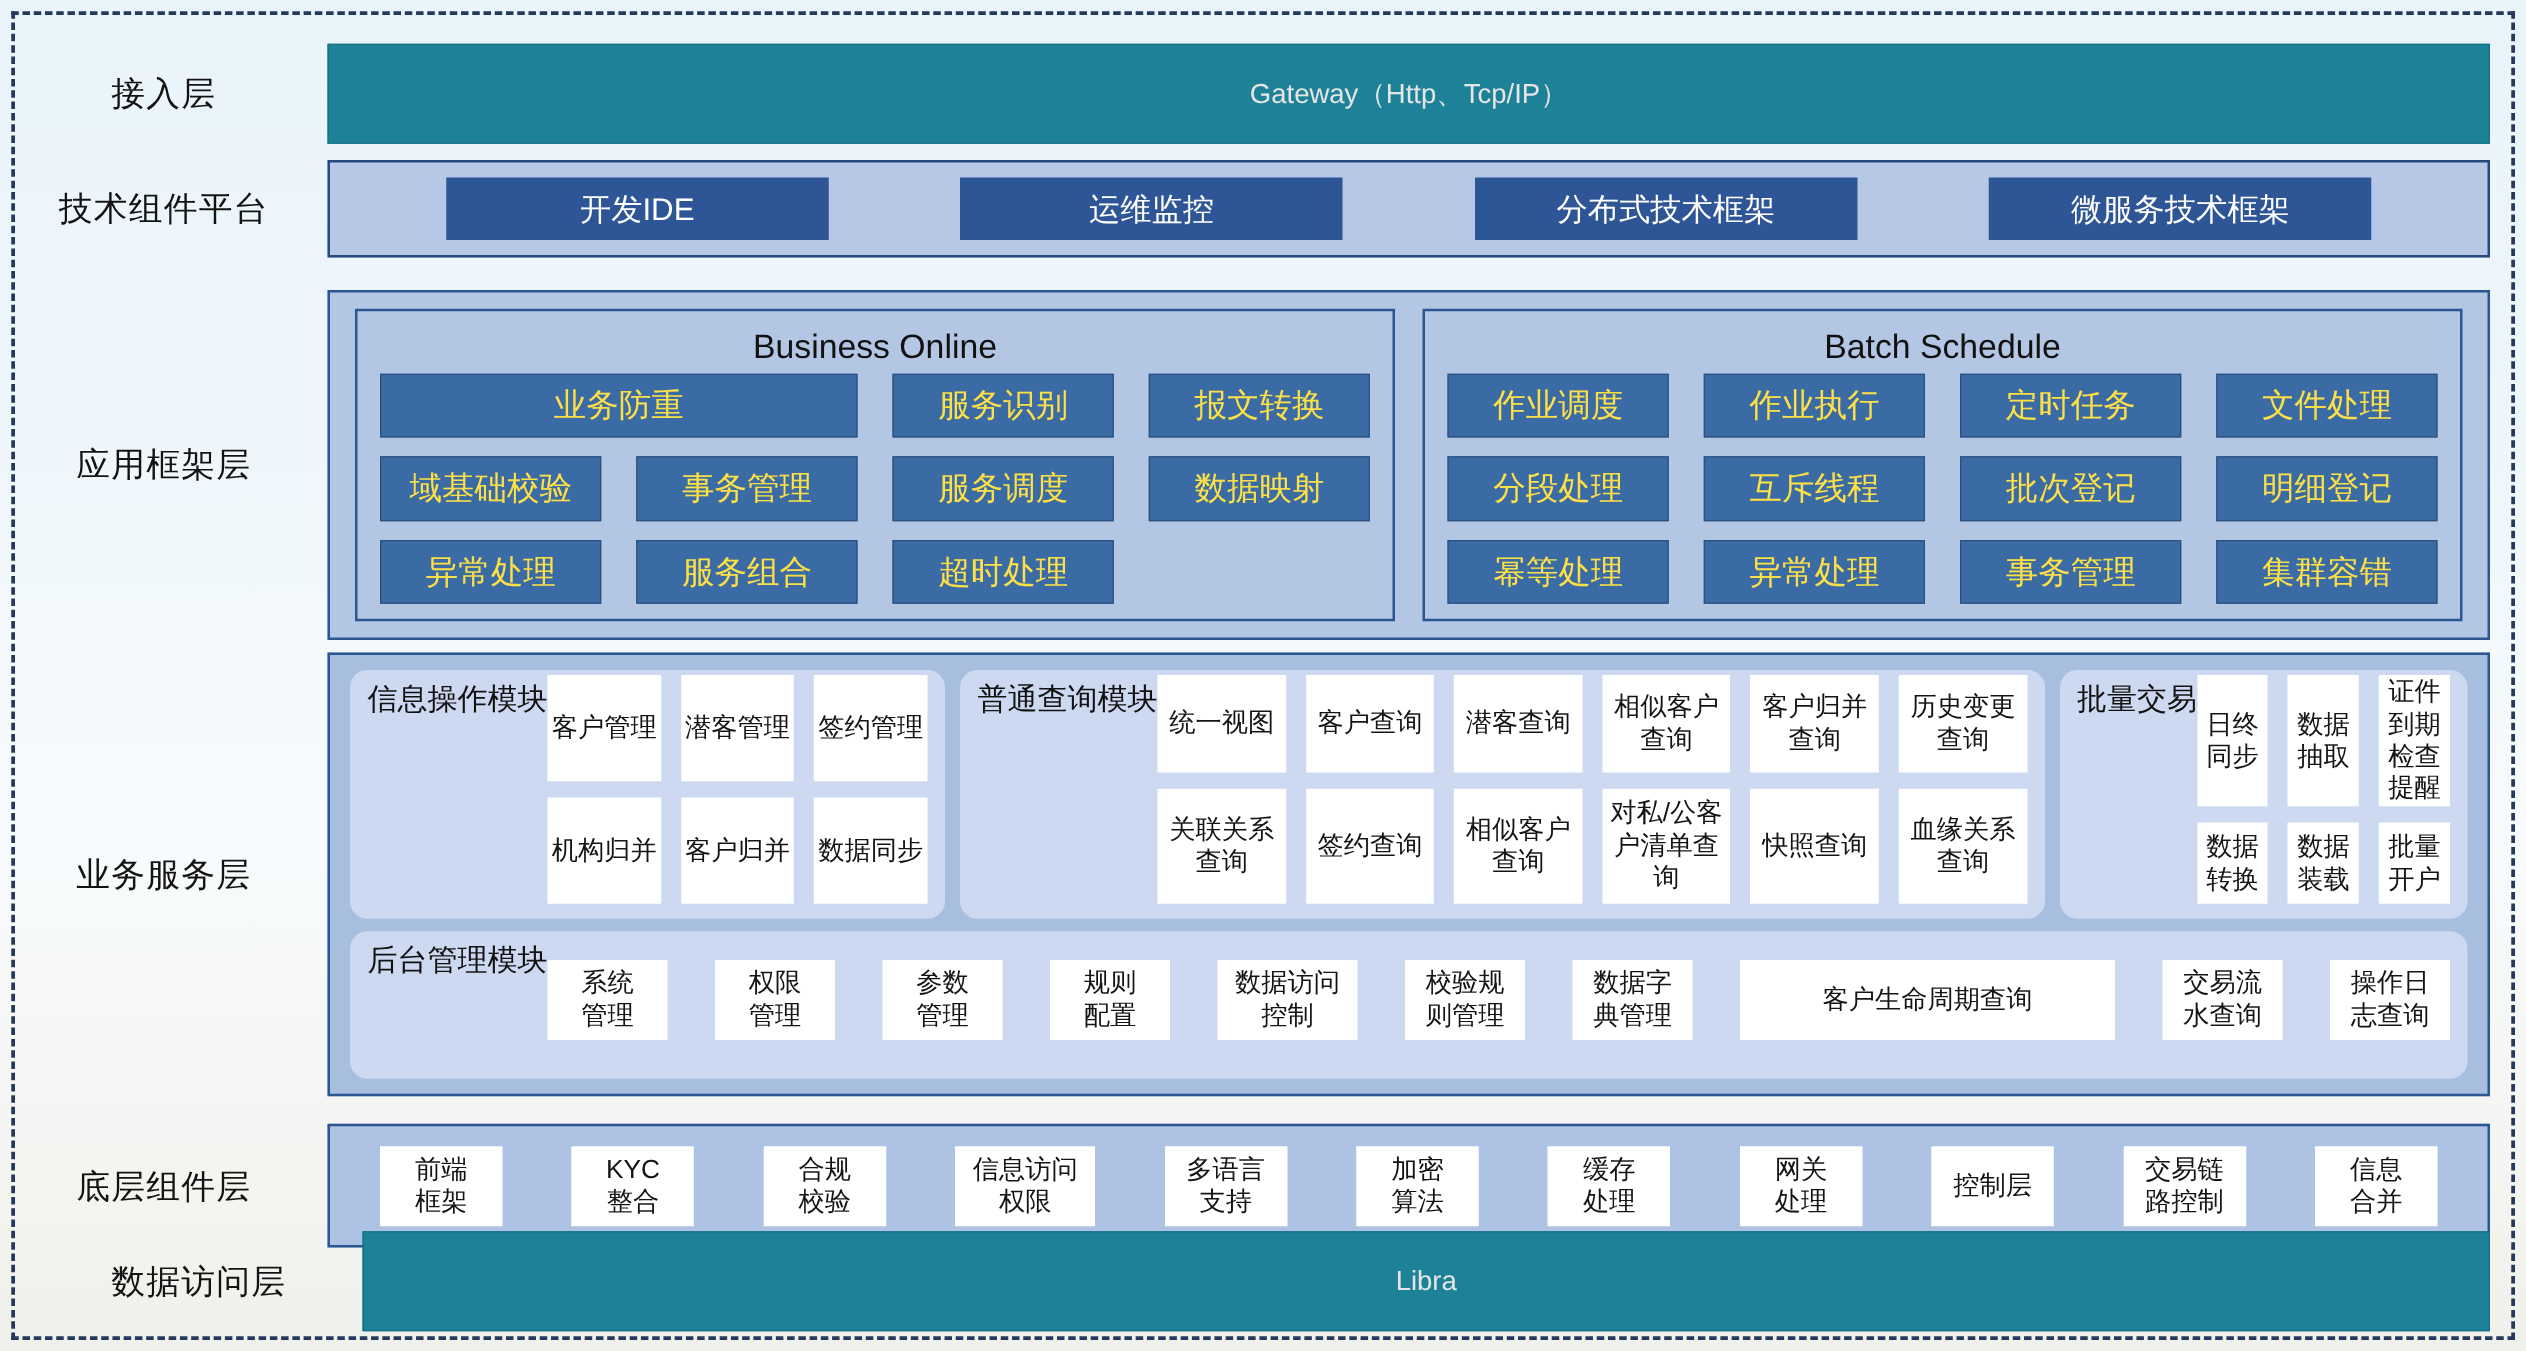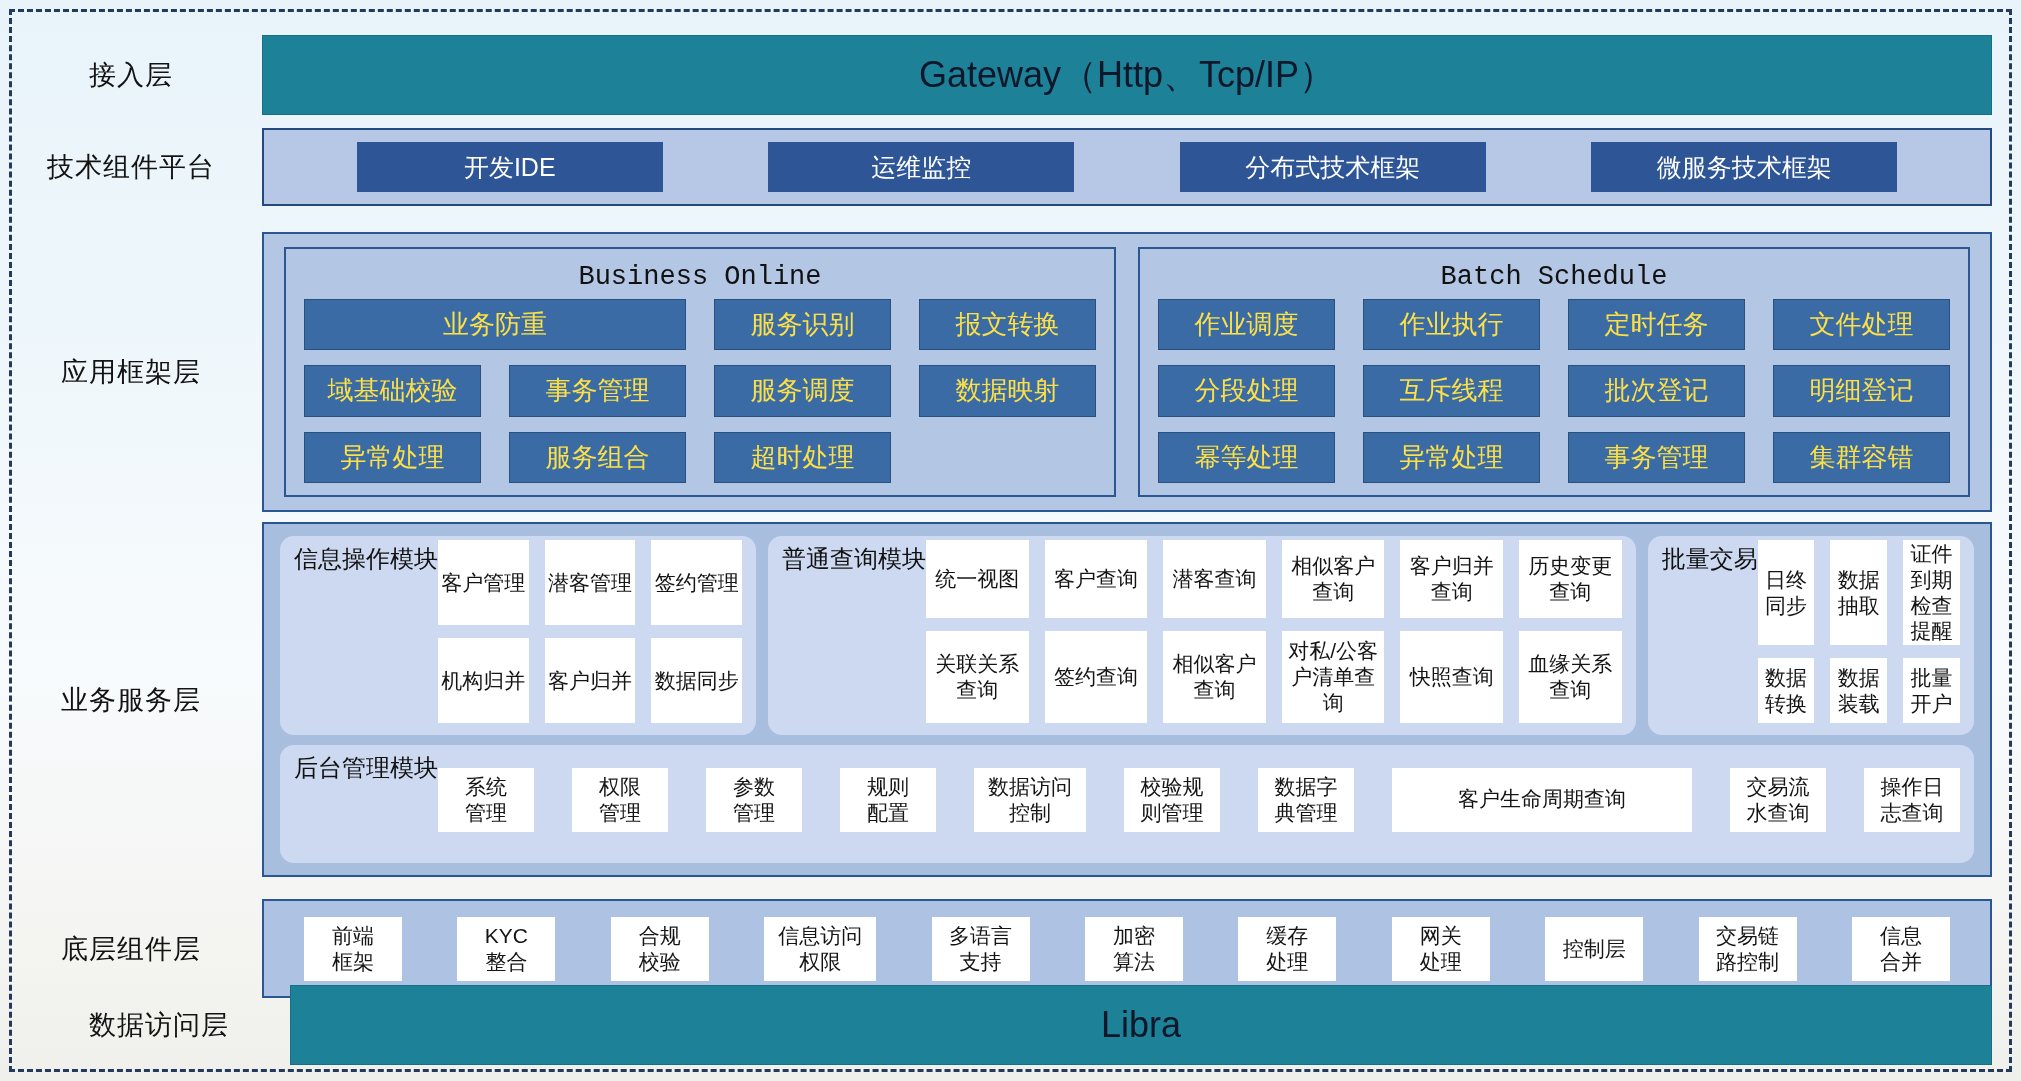--- a/index.html
+++ b/index.html
@@ -19,40 +19,40 @@
   .label-col {
     width: 262px; flex: 0 0 262px; display: flex; align-items: center; justify-content: center;
     font-size: 27px; color: #131313; letter-spacing: 1px; white-space: nowrap;
   }
   .content-col { flex: 1; display: flex; }
 
   
   .teal-bar {
     flex: 1; display: flex; align-items: center; justify-content: center;
     background: #1d8298; border: 1px solid #157084;
-    color: #0f172a; font-size: 36px;
+    color: #e5e5e5; font-size: 22px;
   }
 
   
   .row-access { top: 35px; height: 80px; }
   .row-tech { top: 128px; height: 78px; }
   .tech-container {
     flex: 1; background: #b6c8e6; border: 2px solid #24497e;
     display: flex; align-items: center; justify-content: space-around; padding: 0 40px;
   }
   .tech-btn {
     width: 306px; height: 50px; background: #2e5596; color: #fff;
     display: flex; align-items: center; justify-content: center; font-size: 25px;
   }
 
   
   .row-appfw { top: 232px; height: 280px; }
   .appfw-container {
     flex: 1; background: #b3c6e4; border: 2px solid #2a5692;
-    display: flex; gap: 22px; padding: 13px 20px; font-family: Liberation Mono, monospace;
+    display: flex; gap: 22px; padding: 13px 20px;
   }
   .fw-panel {
     flex: 1; border: 2px solid #2a5692; background: #b3c6e4;
     display: flex; flex-direction: column; padding: 6px 18px 12px 18px;
   }
   .fw-title {
     height: 44px; display: flex; align-items: center; justify-content: center;
     font-size: 27px; color: #111;
   }
   .fw-grid {
@@ -90,21 +90,21 @@
     background: #ffffff; color: #141414; font-size: 21px; line-height: 1.22;
     display: flex; align-items: center; justify-content: center; text-align: center;
     white-space: pre-line; min-height: 62px;
   }
   .admin-panel { flex: 0 0 118px; }
   .admin-row {
     flex: 1; display: flex; align-items: center; justify-content: space-between; gap: 14px;
   }
   .admin-row .wbox { flex: 0 0 auto; width: 96px; height: 64px; }
   .admin-row .wbox.w2 { width: 112px; }
-  .admin-row .wbox.wide { flex: 1 1 auto; max-width: 300px; width: auto; padding: 0 14px; font-family: Liberation Serif, serif; }
+  .admin-row .wbox.wide { flex: 1 1 auto; max-width: 300px; width: auto; padding: 0 14px; }
 
   
   .row-base { top: 899px; height: 99px; }
   .base-container {
     flex: 1; background: #aec3e3; border: 2px solid #2a5692;
     display: flex; align-items: center; justify-content: space-between; padding: 0 40px; gap: 10px;
   }
   .base-container .wbox { width: 98px; height: 64px; flex: 0 0 auto; }
   .base-container .wbox.w2 { width: 112px; }
 

